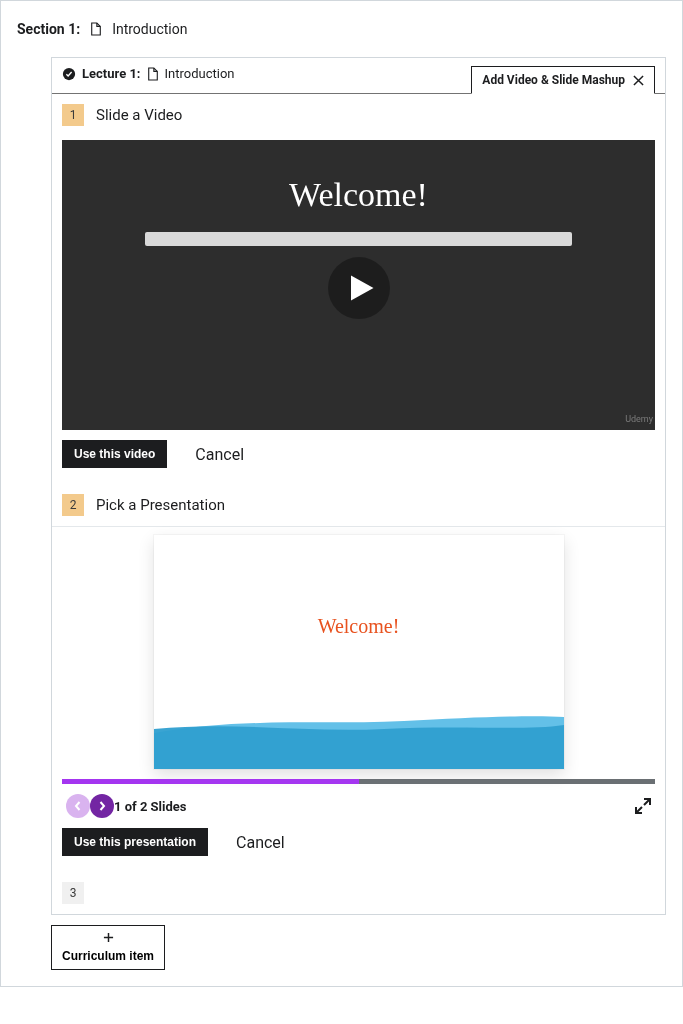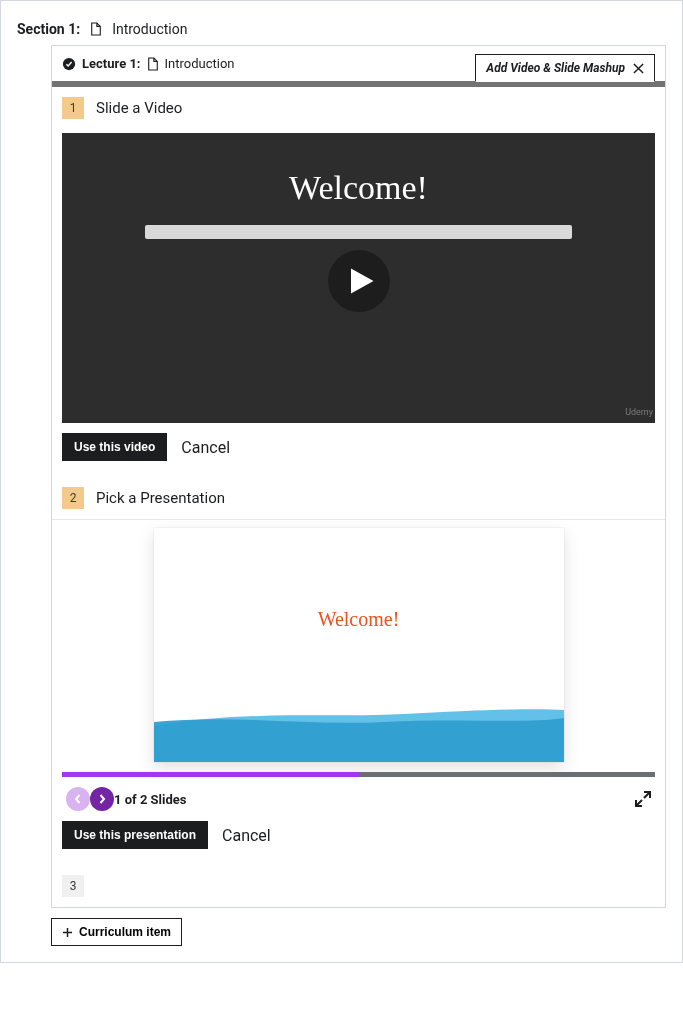--- a/index.html
+++ b/index.html
@@ -13,40 +13,40 @@
     width: 683px;
     border: 1px solid #d1d7dc;
     padding: 20px 16px 16px 16px;
   }
   .section-header {
     display: flex;
     align-items: center;
     gap: 10px;
     font-weight: 700;
     font-size: 14px;
-    margin-bottom: 8px;
+    margin-bottom: 20px;
   }
   .section-header .label { font-weight: 700; }
   .section-header .name { font-weight: 400; }
   .doc-icon {
     display: inline-flex;
     width: 12px; height: 14px;
   }
   .doc-icon svg { width: 100%; height: 100%; }
 
   .lecture-box {
     margin-left: 34px;
     border: 1px solid #d1d7dc;
     background: #fff;
   }
   .lecture-head {
     display: flex;
-    align-items: center;
+    align-items: flex-start;
     justify-content: space-between;
-    border-bottom: 6px solid #737373;
+    border-bottom: 1px solid #737373;
     padding: 8px 0 8px 10px;
     font-size: 13px;
   }
   .lecture-title {
     display: flex;
     align-items: center;
     gap: 6px;
   }
   .check-icon {
     width: 14px; height: 14px;
@@ -59,21 +59,20 @@
     align-items: center;
     gap: 8px;
     border: 1px solid #1c1d1f;
     border-bottom: 1px solid #fff;
     margin-bottom: -9px;
     background: #fff;
     padding: 6px 10px;
     font-weight: 700;
     font-size: 12px;
     margin-right: 10px;
-    font-style: italic;
   }
   .x-icon { width: 11px; height: 11px; display:inline-flex; }
 
   .step-row {
     display: flex;
     align-items: center;
     gap: 12px;
     padding: 10px 10px;
   }
   .step-row.border-b { border-bottom: 1px solid #e4e8eb; }
@@ -118,21 +117,21 @@
   }
   .play-circle svg { width: 30px; height: 30px; margin-left:4px;}
   .watermark {
     position: absolute;
     right: 2px; bottom: 6px;
     color: #7a7a7a;
     font-size: 9px;
   }
 
   .btn-row {
-    display: flex; align-items: center; gap: 14px;
+    display: flex; align-items: center; gap: 28px;
     padding: 10px 10px 16px 10px;
   }
   .btn-dark {
     background: #1c1d1f;
     color: #fff;
     font-weight: 700;
     font-size: 12px;
     padding: 7px 12px;
     border: none; cursor: pointer;
   }
@@ -201,20 +200,21 @@
 
   .curriculum-btn {
     margin-left: 34px;
     margin-top: 10px;
     display:inline-flex; align-items:center; gap:6px;
     border: 1px solid #1c1d1f;
     background:#fff;
     padding: 6px 10px;
     font-size: 12px; font-weight:700;
     cursor:pointer;
+    flex-direction:column;
   }
   .plus-icon { width:11px; height:11px; display:inline-flex; }
 </style>
 </head>
 <body>
 
 <div class="page">
 
   <div class="section-header">
     <span class="label">Section 1:</span>

